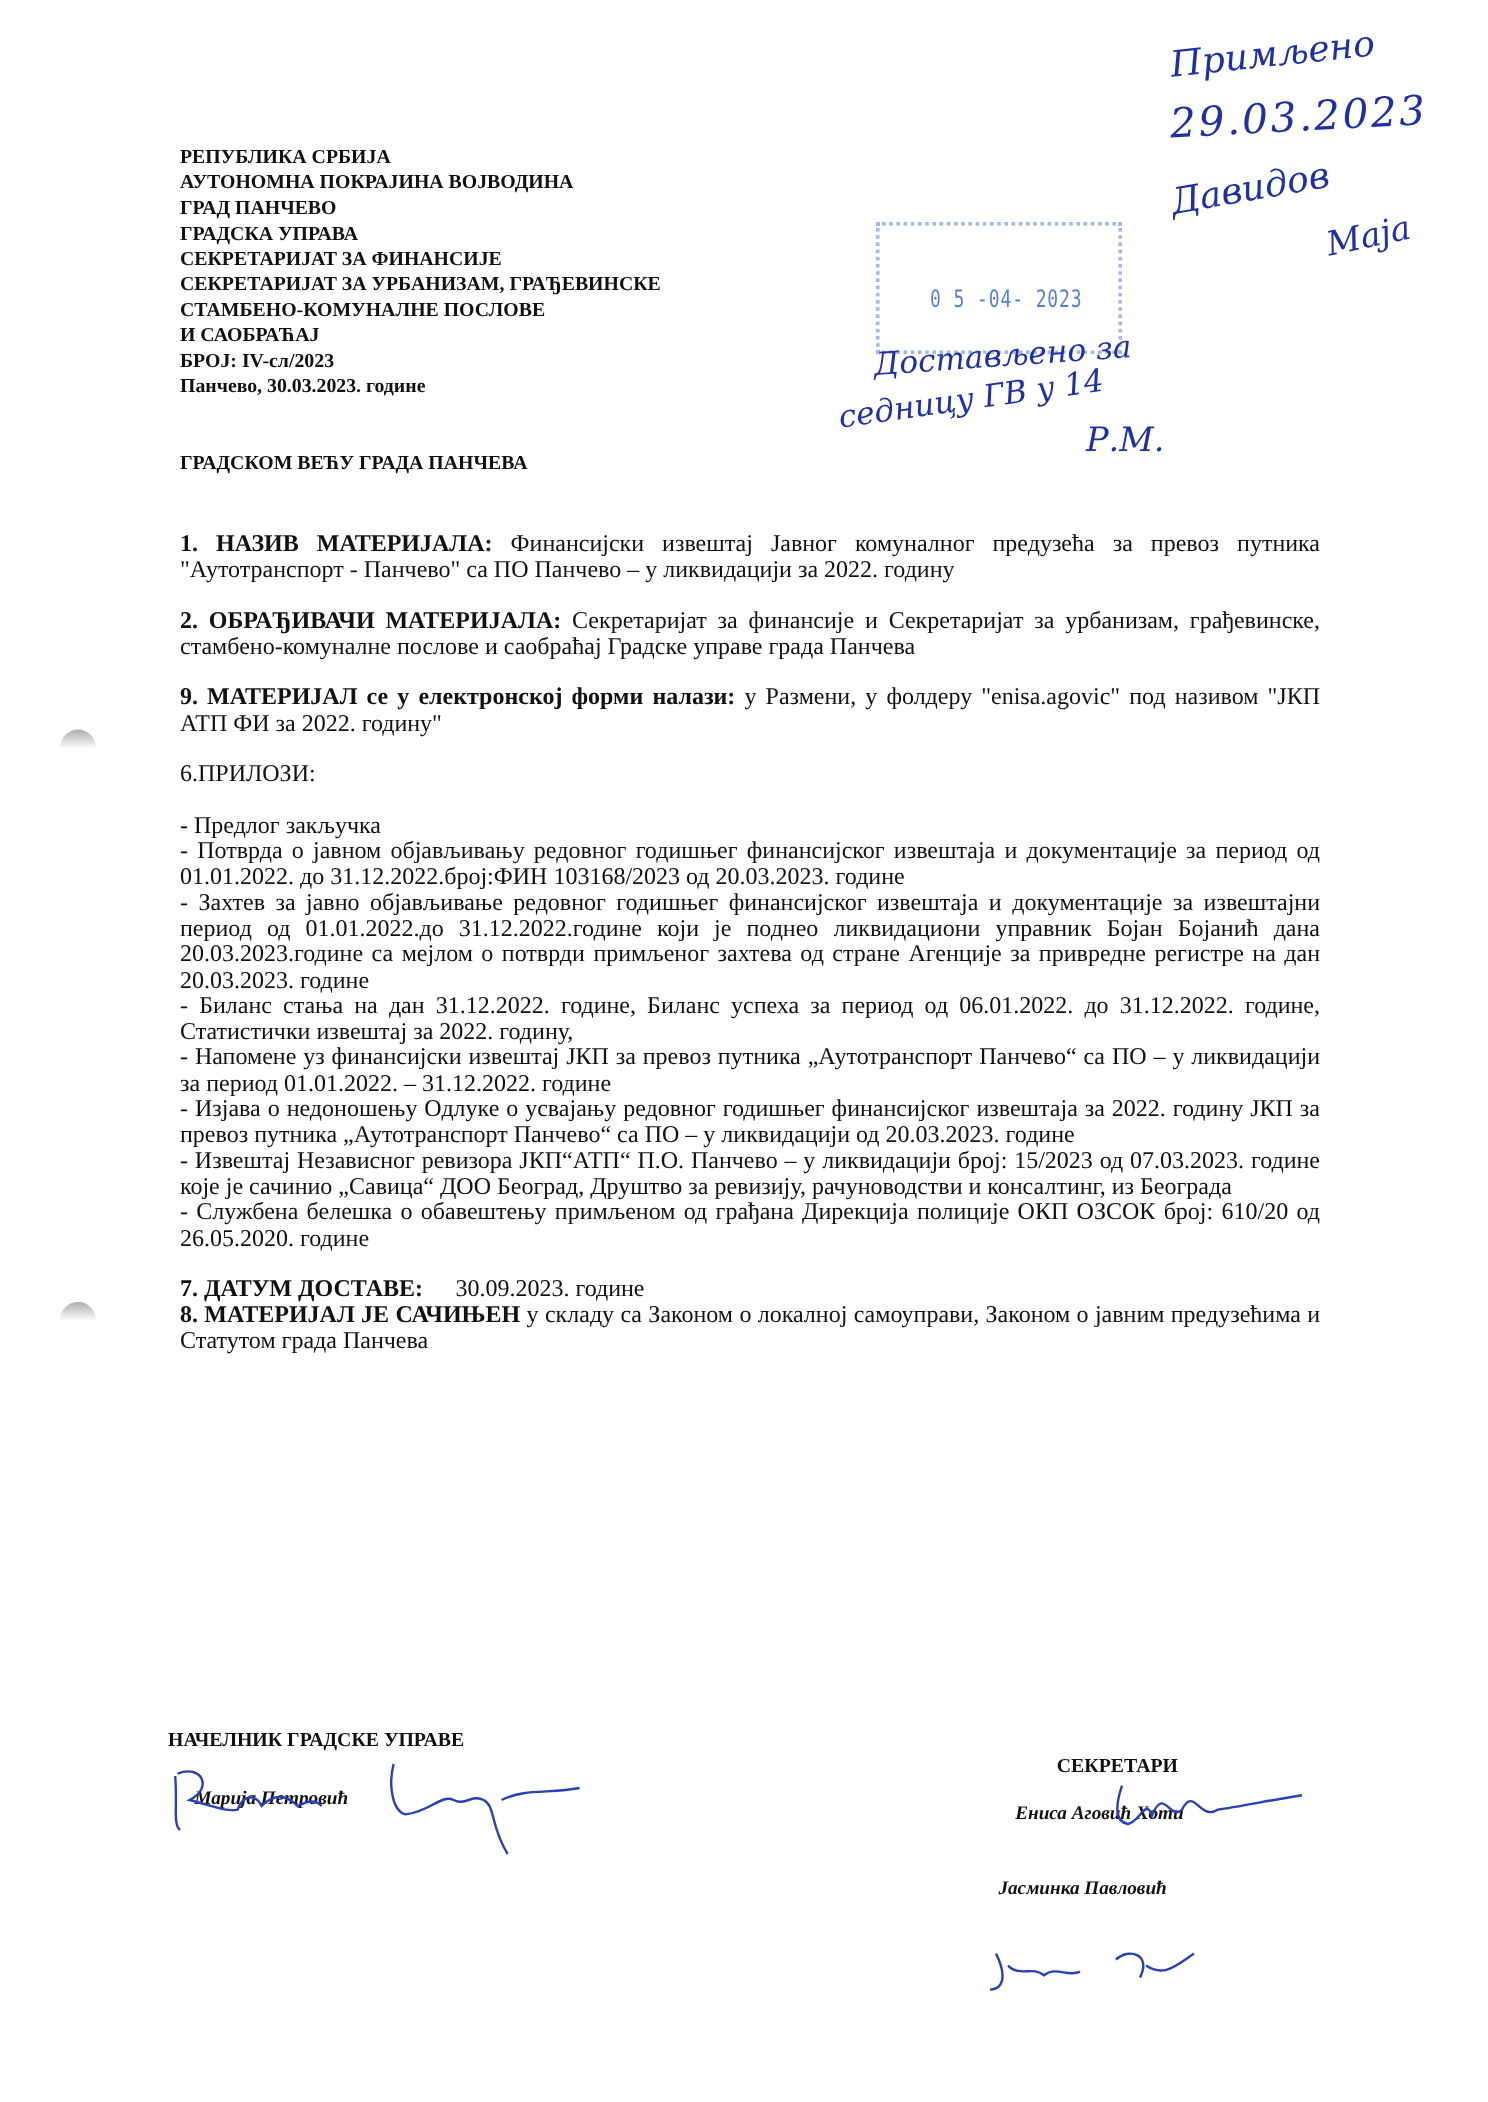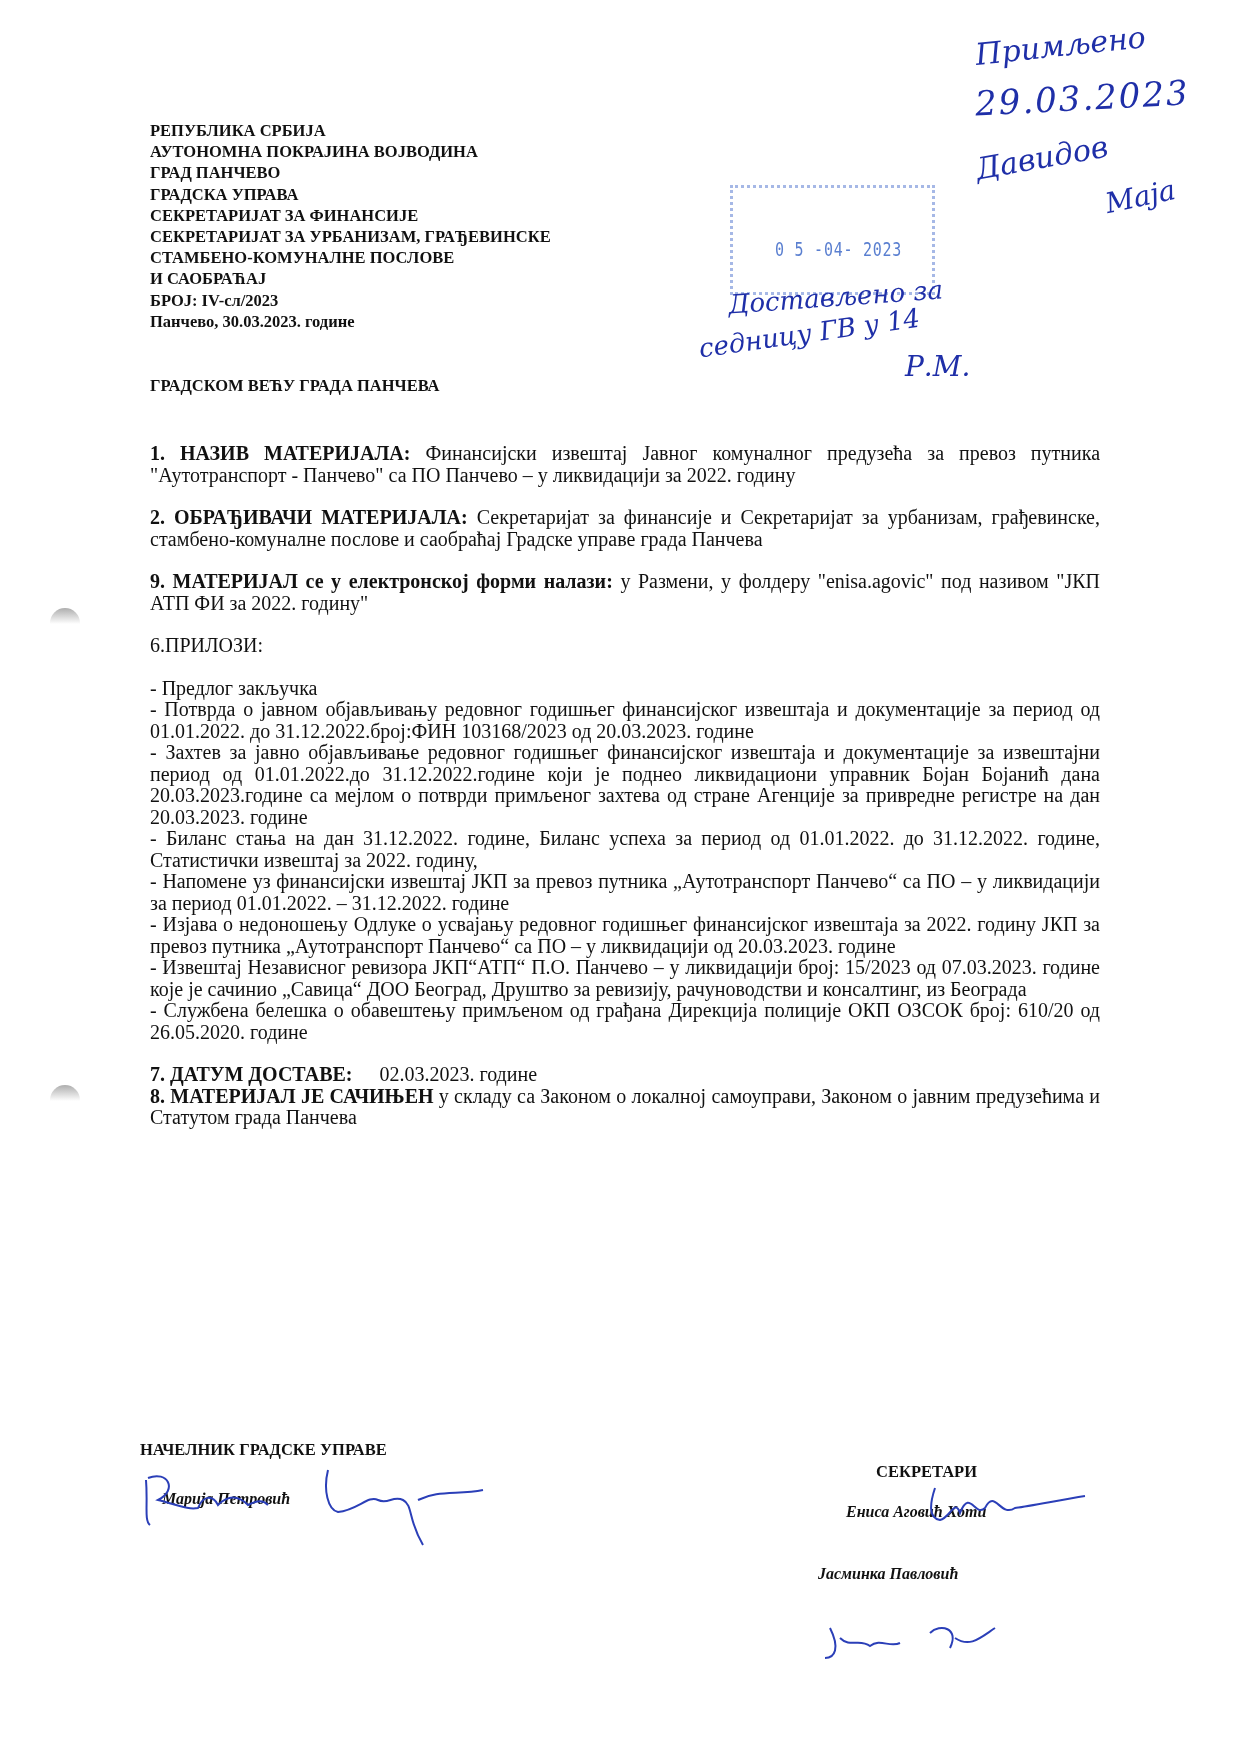--- a/index.html
+++ b/index.html
@@ -15,21 +15,21 @@
     .section { margin-bottom: 21px; }
     .section .label { font-weight: bold; }
     .attachments-title { font-weight: normal; margin-bottom: 21px; }
     .att-list { margin-bottom: 21px; }
     .att-item { text-align: justify; }
 
     .sig-left { position: absolute; left: 140px; top: 1440px; }
     .sig-left .title { font-weight: bold; font-size: 16.5px; }
     .sig-left .name { font-style: italic; font-weight: bold; font-size: 16px; margin-left: 22px; margin-top: 30px; }
 
-    .sig-right { position: absolute; left: 846px; top: 1462px; }
+    .sig-right { position: absolute; left: 846px; top: 1462px; text-align: center; }
     .sig-right .title { font-weight: bold; font-size: 16.5px; margin-left: 30px; }
     .sig-right .name1 { font-style: italic; font-weight: bold; font-size: 16px; margin-top: 21px; }
     .sig-right .name2 { font-style: italic; font-weight: bold; font-size: 16px; margin-top: 44px; margin-left: -28px; }
 
     .stamp { position: absolute; left: 730px; top: 185px; width: 205px; height: 110px; border: 3px dotted rgba(60,100,200,0.45); box-sizing: border-box; }
     .stamp-date { position: absolute; left: 775px; top: 237px; font-family: "DejaVu Sans Mono", monospace; font-size: 20px; color: #5a7fd0; letter-spacing: 1px; transform: scaleX(0.75); transform-origin: left; }
 
     .handwriting { position: absolute; color: #1f2fa8; font-family: "DejaVu Serif", serif; font-style: italic; }
     .hw-received { left: 975px; top: 28px; font-size: 30px; transform: rotate(-6deg); }
     .hw-received-date { left: 975px; top: 78px; font-size: 34px; transform: rotate(-3deg); letter-spacing: 2px; }
@@ -82,30 +82,30 @@
     </div>
     <div class="section">
       <span class="label">9. МАТЕРИЈАЛ се у електронској форми налази:</span><span> у Размени, у фолдеру "enisa.agovic" под називом "ЈКП АТП ФИ за 2022. годину"</span>
     </div>
 
     <div class="attachments-title">6.ПРИЛОЗИ:</div>
     <div class="att-list">
       <div class="att-item">- Предлог закључка</div>
       <div class="att-item">- Потврда о јавном објављивању редовног годишњег финансијског извештаја и документације за период од 01.01.2022. до 31.12.2022.број:ФИН 103168/2023 од 20.03.2023. године</div>
       <div class="att-item">- Захтев за јавно објављивање редовног годишњег финансијског извештаја и документације за извештајни период од 01.01.2022.до 31.12.2022.године који је поднео ликвидациони управник Бојан Бојанић дана 20.03.2023.године са мејлом о потврди примљеног захтева од стране Агенције за привредне регистре на дан 20.03.2023. године</div>
-      <div class="att-item">- Биланс стања на дан 31.12.2022. године, Биланс успеха за период од 01.01.2022. до 31.12.2022. године, Статистички извештај за 2022. годину,</div>
+      <div class="att-item">- Биланс стања на дан 31.12.2022. године, Биланс успеха за период од 06.01.2022. до 31.12.2022. године, Статистички извештај за 2022. годину,</div>
       <div class="att-item">- Напомене уз финансијски извештај ЈКП за превоз путника „Аутотранспорт Панчево“ са ПО – у ликвидацији за период 01.01.2022. – 31.12.2022. године</div>
       <div class="att-item">- Изјава о недоношењу Одлуке о усвајању редовног годишњег финансијског извештаја за 2022. годину ЈКП за превоз путника „Аутотранспорт Панчево“ са ПО – у ликвидацији од 20.03.2023. године</div>
       <div class="att-item">- Извештај Независног ревизора ЈКП“АТП“ П.О. Панчево – у ликвидацији број: 15/2023 од 07.03.2023. године које је сачинио „Савица“ ДОО Београд, Друштво за ревизију, рачуноводстви и консалтинг, из Београда</div>
       <div class="att-item">- Службена белешка о обавештењу примљеном од грађана Дирекција полиције ОКП ОЗСОК број: 610/20 од 26.05.2020. године</div>
     </div>
 
     <div>
       <span class="label" style="font-weight:bold">7. ДАТУМ ДОСТАВЕ:</span>
-      <span style="margin-left:22px">02.03.2023. године</span>
+      <span style="margin-left:22px">30.09.2023. године</span>
     </div>
     <div>
       <span class="label" style="font-weight:bold">8. МАТЕРИЈАЛ ЈЕ САЧИЊЕН</span><span> у складу са Законом о локалној самоуправи, Законом о јавним предузећима и Статутом града Панчева</span>
     </div>
   </div>
 
   <div class="sig-left">
     <div class="title">НАЧЕЛНИК ГРАДСКЕ УПРАВЕ</div>
     <div class="name">Марија Петровић</div>
   </div>

